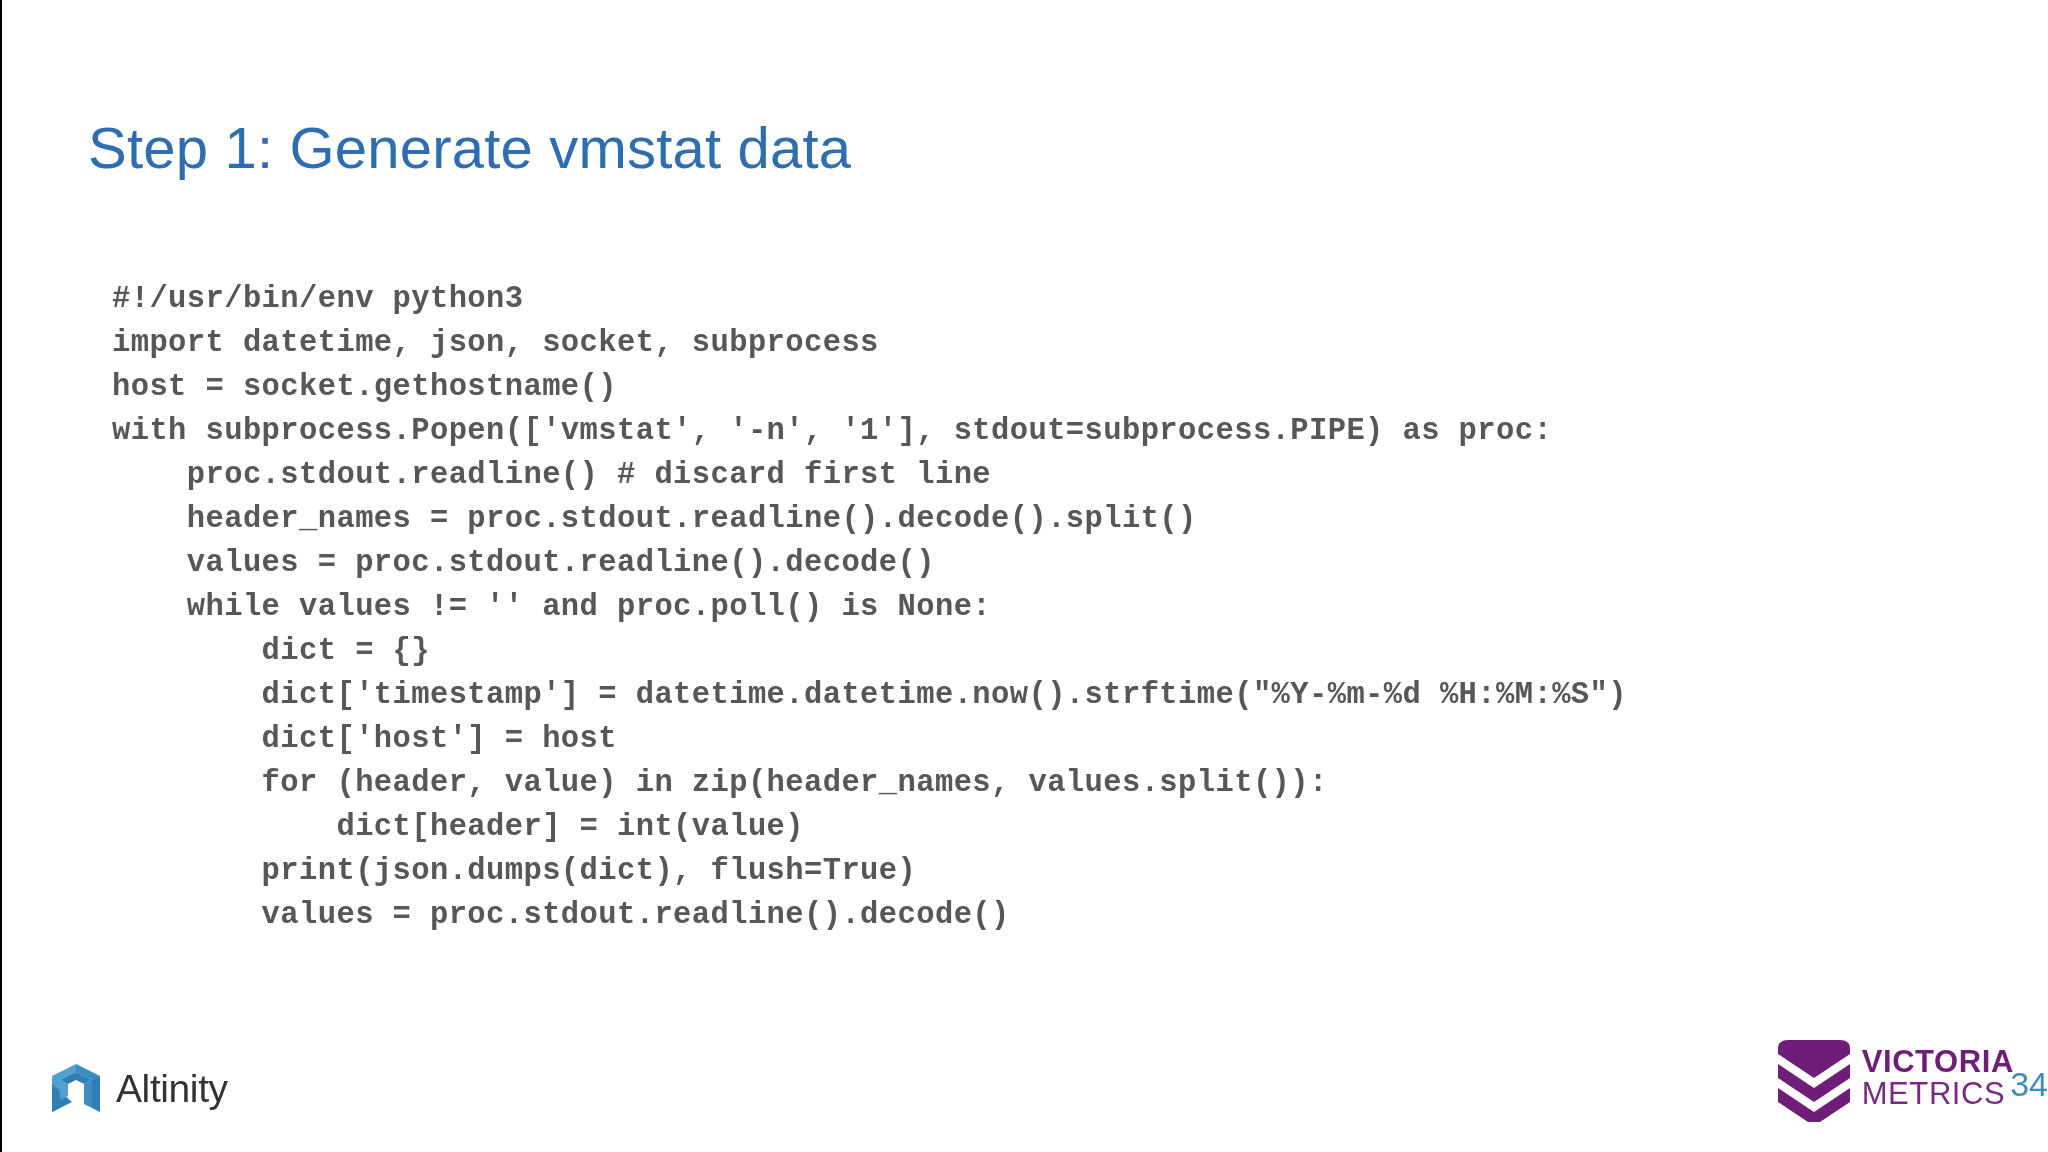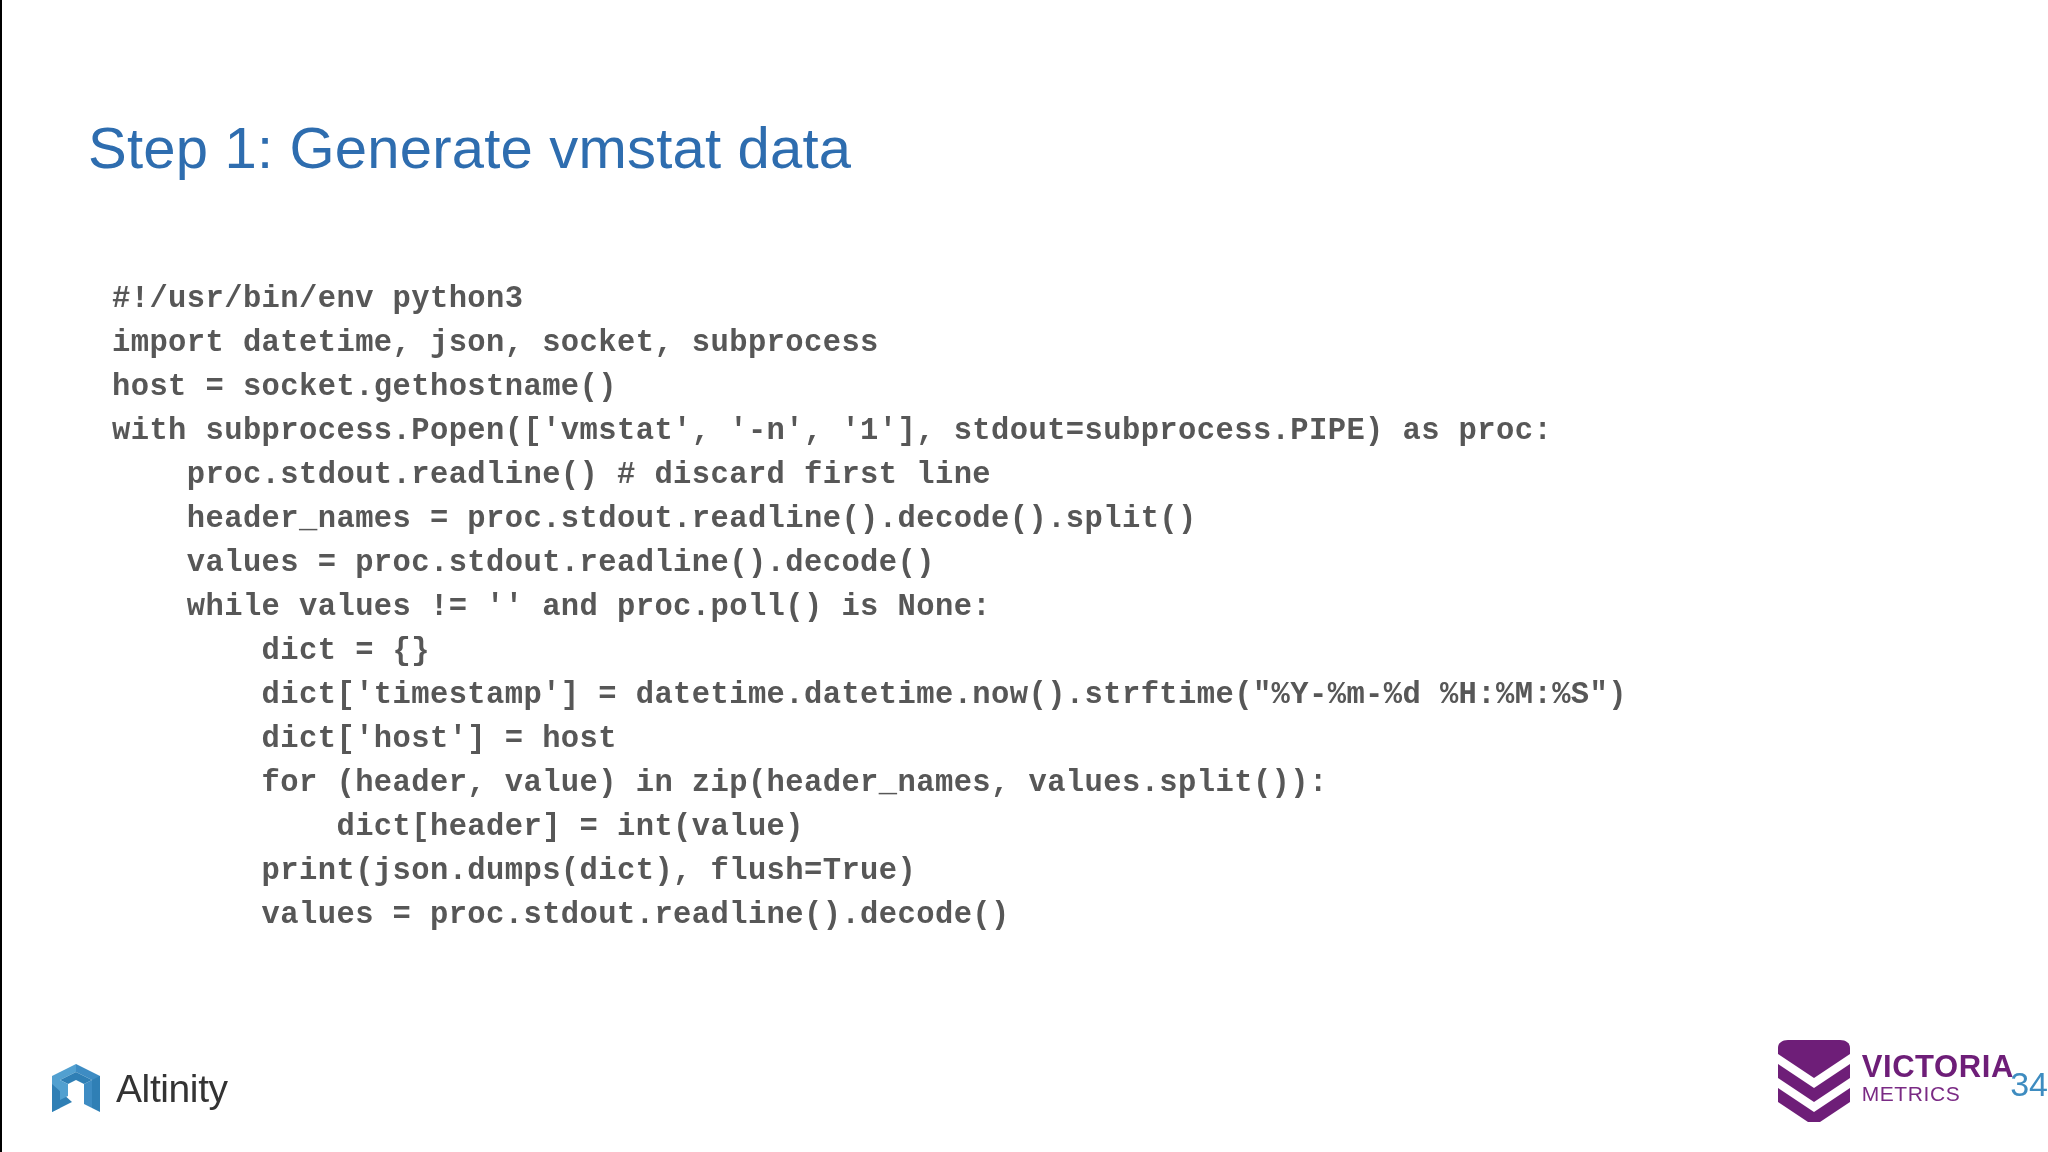--- a/index.html
+++ b/index.html
@@ -127,21 +127,21 @@
   }
   .vm-word-top {
     font-family: "Liberation Sans", sans-serif;
     font-size: 31px;
     font-weight: 700;
     color: #6E1E78;
     letter-spacing: 0.6px;
   }
   .vm-word-bottom {
     font-family: "Liberation Sans", sans-serif;
-    font-size: 21px;
+    font-size: 31px;
     font-weight: 400;
     color: #7A2A84;
     letter-spacing: 0.6px;
   }
 </style>
 </head>
 <body>
 
 <div id="slide">
 

